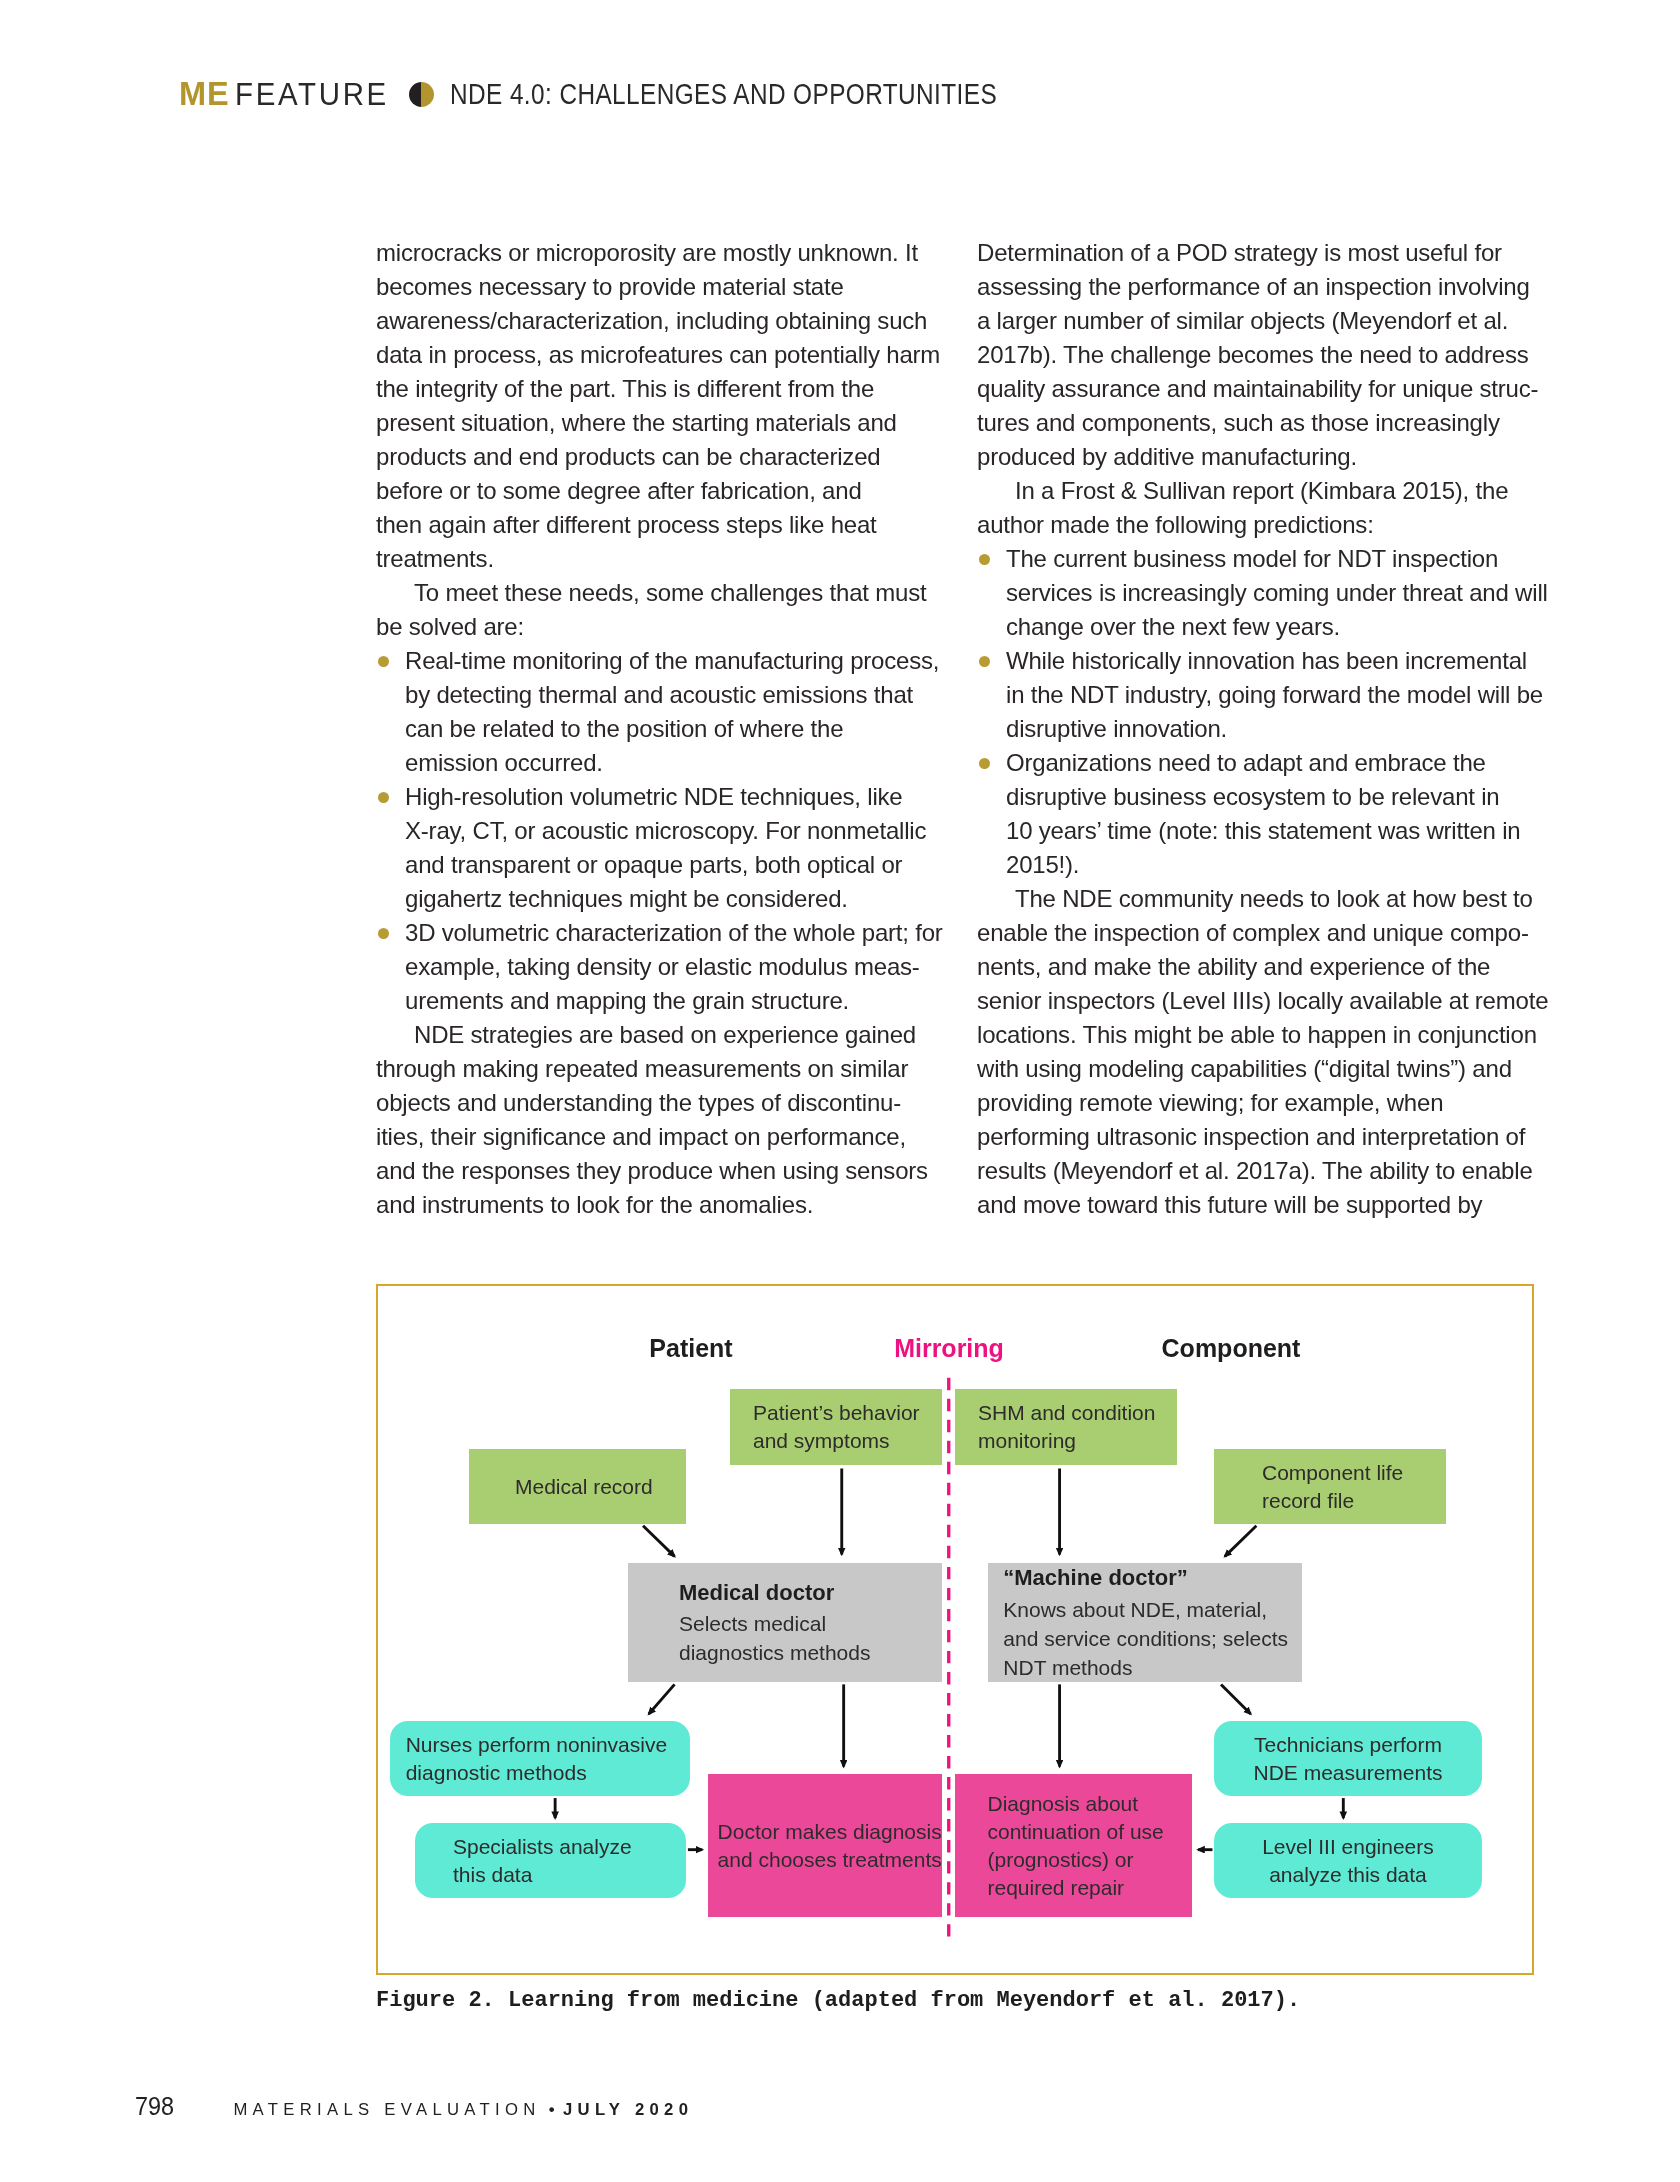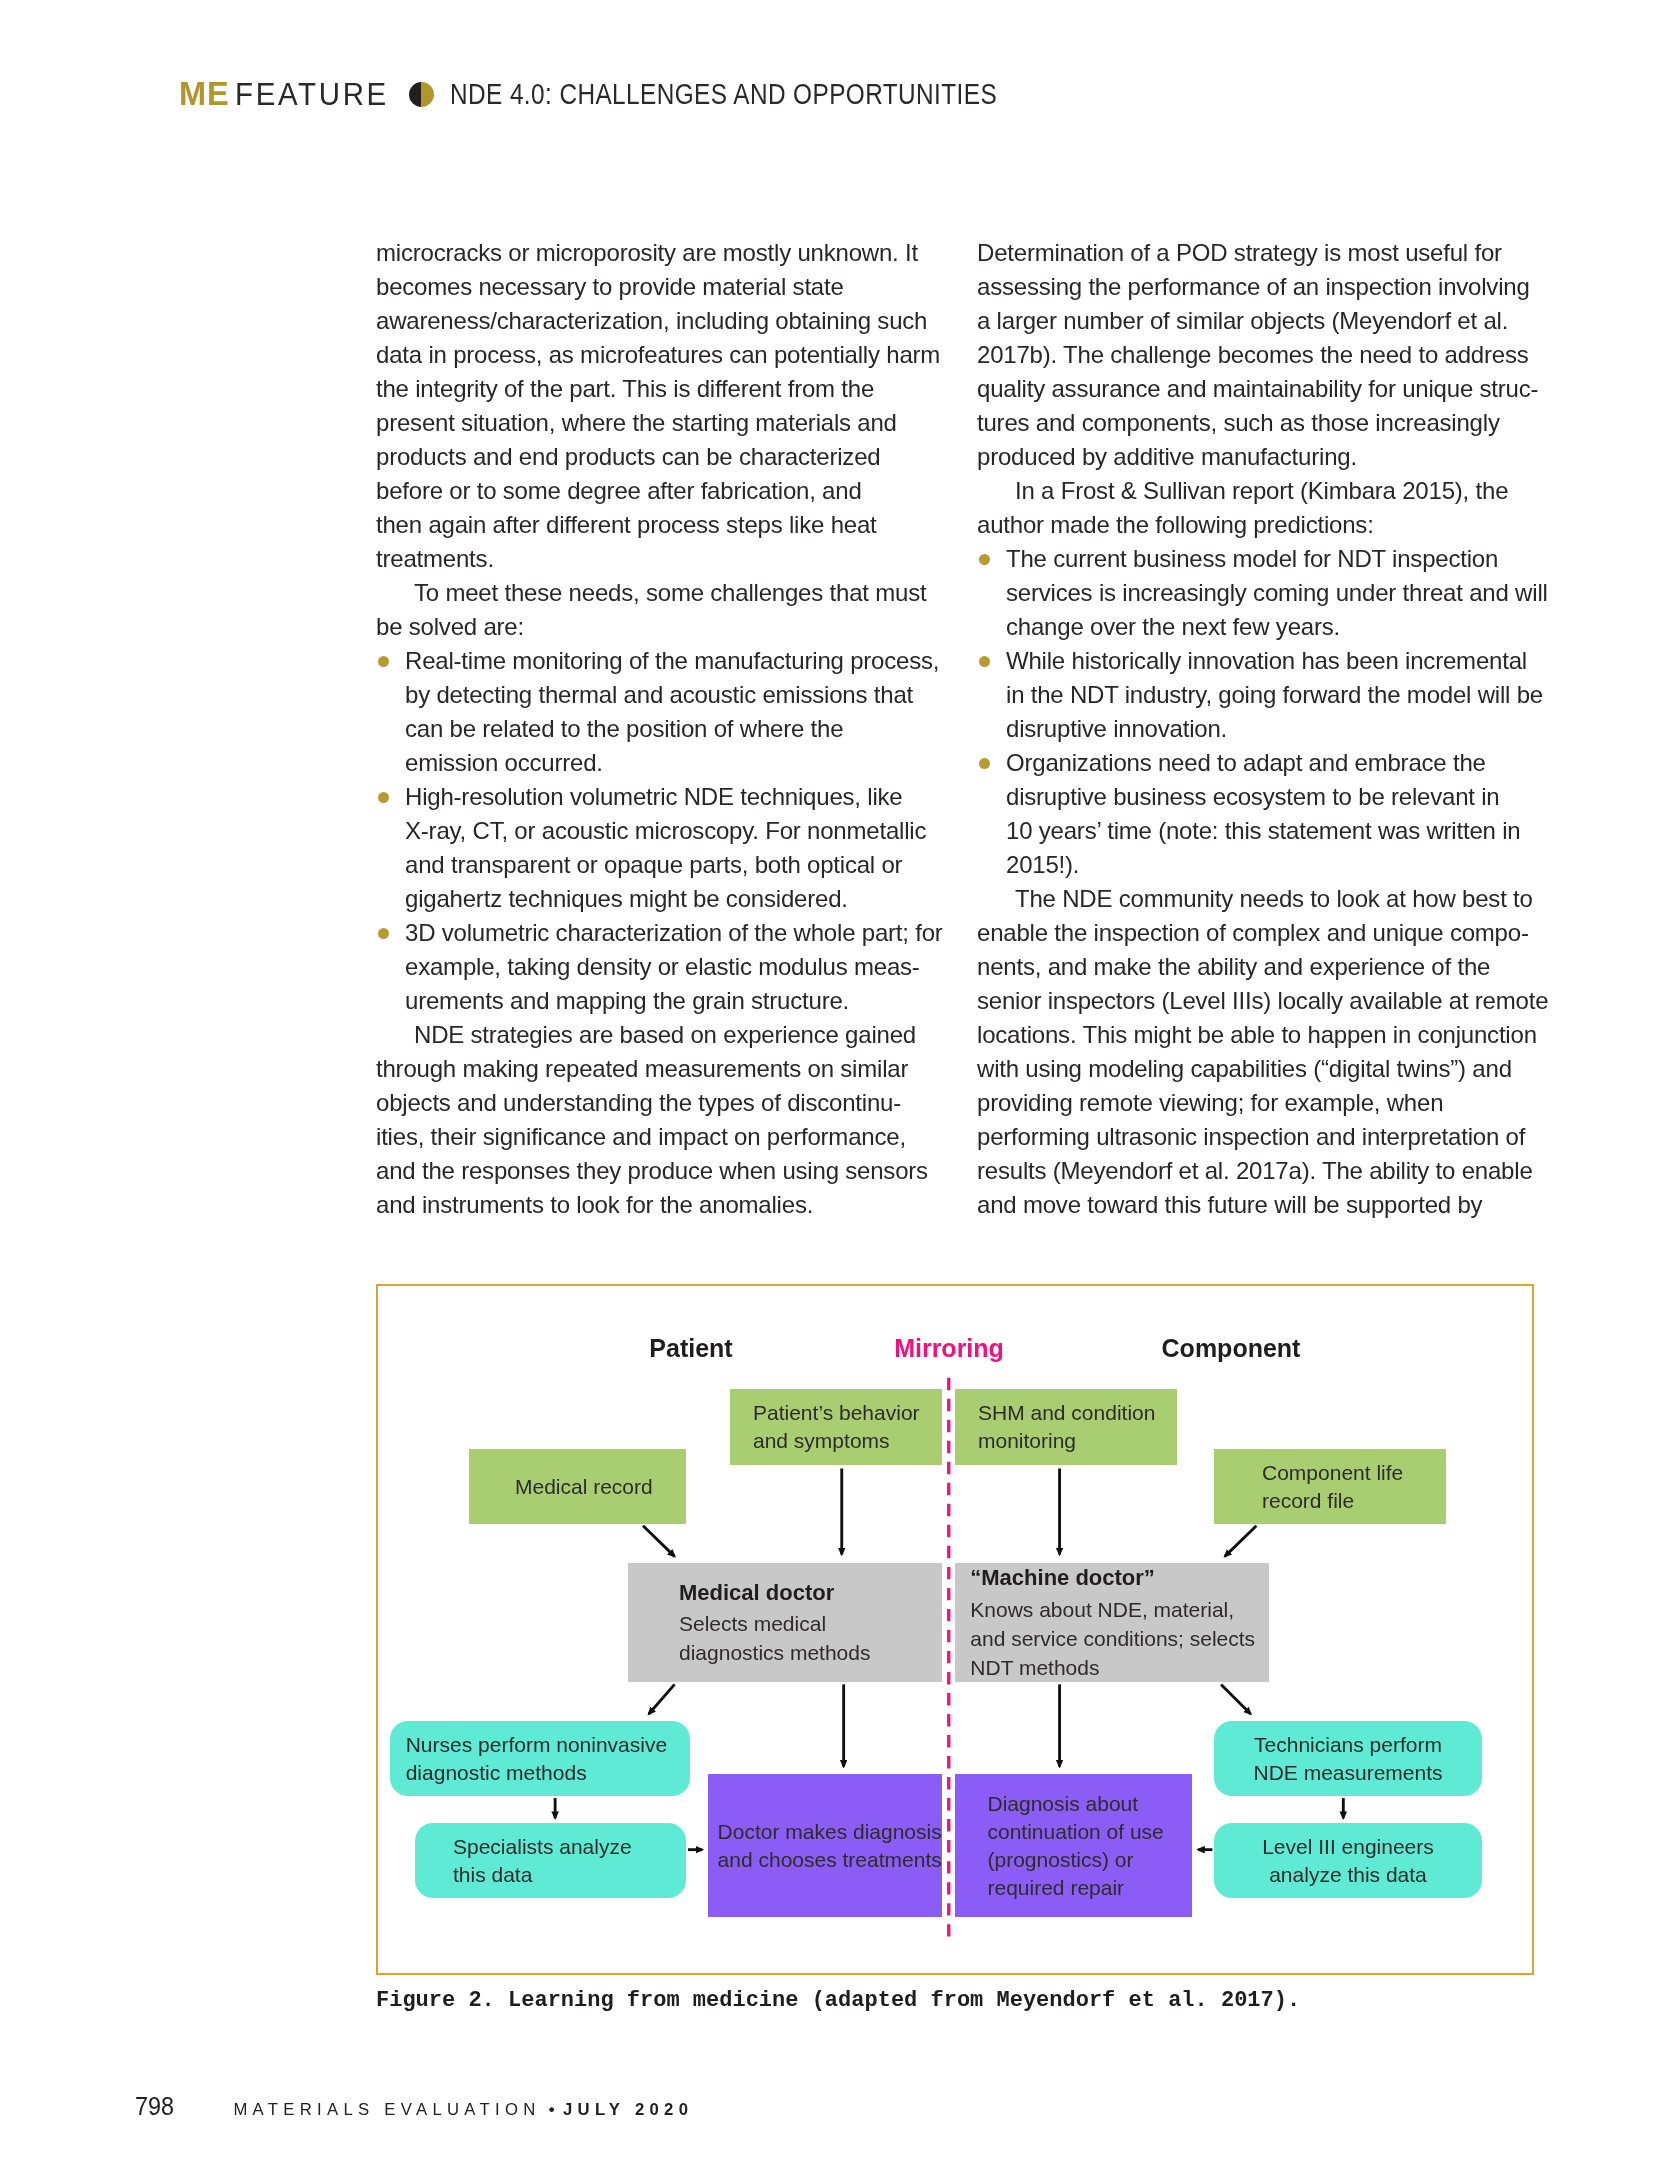--- a/index.html
+++ b/index.html
@@ -29,30 +29,30 @@
   
   .fig{position:absolute;left:376px;top:1284px;width:1158px;height:691px;margin:0;
        border:2.9px solid #D7A62A;background:#ffffff;box-sizing:border-box;}
   .fig-h{position:absolute;top:48px;transform:translateX(-50%);font-size:25px;font-weight:700;color:#1F1D1E;}
   .fig-h-left{left:313px;}
   .fig-h-center{left:571px;color:#ED127F;}
   .fig-h-right{left:853px;}
   .fbox{position:absolute;display:flex;flex-direction:column;justify-content:center;box-sizing:border-box;
         font-size:21px;line-height:28px;color:#2E2B2C;}
   .green-light{background:#A9CE71;}
-  .green-dark{background:#8b5cf6;}
+  .green-dark{background:#ec4899;}
   .tan{background:#5eead4;border-radius:18px;}
   .gray{background:#C8C8C8;}
   .fbox .title{font-weight:700;font-size:22px;color:#1F1D1E;margin-bottom:2.9px;}
   .b-medrec{left:91px;top:163px;width:217px;height:75px;padding-left:46px;}
   .b-patients{left:352px;top:103px;width:212px;height:76px;padding-left:23px;}
   .b-shm{left:577px;top:103px;width:222px;height:76px;padding-left:23px;}
   .b-complife{left:836px;top:163px;width:232px;height:75px;padding-left:48px;}
   .b-meddoc{left:250px;top:277px;width:314px;height:119px;padding-left:51px;line-height:29px;}
-  .b-macdoc{left:577px;top:277px;width:314px;height:119px;padding-left:15.3px;line-height:29px;}
+  .b-macdoc{left:610px;top:277px;width:314px;height:119px;padding-left:15.3px;line-height:29px;}
   .b-nurses{left:12.4px;top:435px;width:300px;height:75px;padding-left:15.3px;}
   .b-techs{left:836px;top:435px;width:268px;height:75px;text-align:center;}
   .b-docdiag{left:330px;top:488px;width:234px;height:143px;padding-left:9.6px;}
   .b-prog{left:577px;top:488px;width:237px;height:143px;padding-left:32.5px;}
   .b-specs{left:37px;top:537px;width:271px;height:75px;padding-left:38px;}
   .b-level3{left:836px;top:537px;width:268px;height:75px;text-align:center;}
   .arrows{position:absolute;left:0;top:0;width:1152px;height:685px;pointer-events:none;}
 
   .caption{position:absolute;left:376px;top:1988px;font-size:22px;font-weight:700;color:#1F1D1E;font-family:Liberation Mono, monospace;}
 

